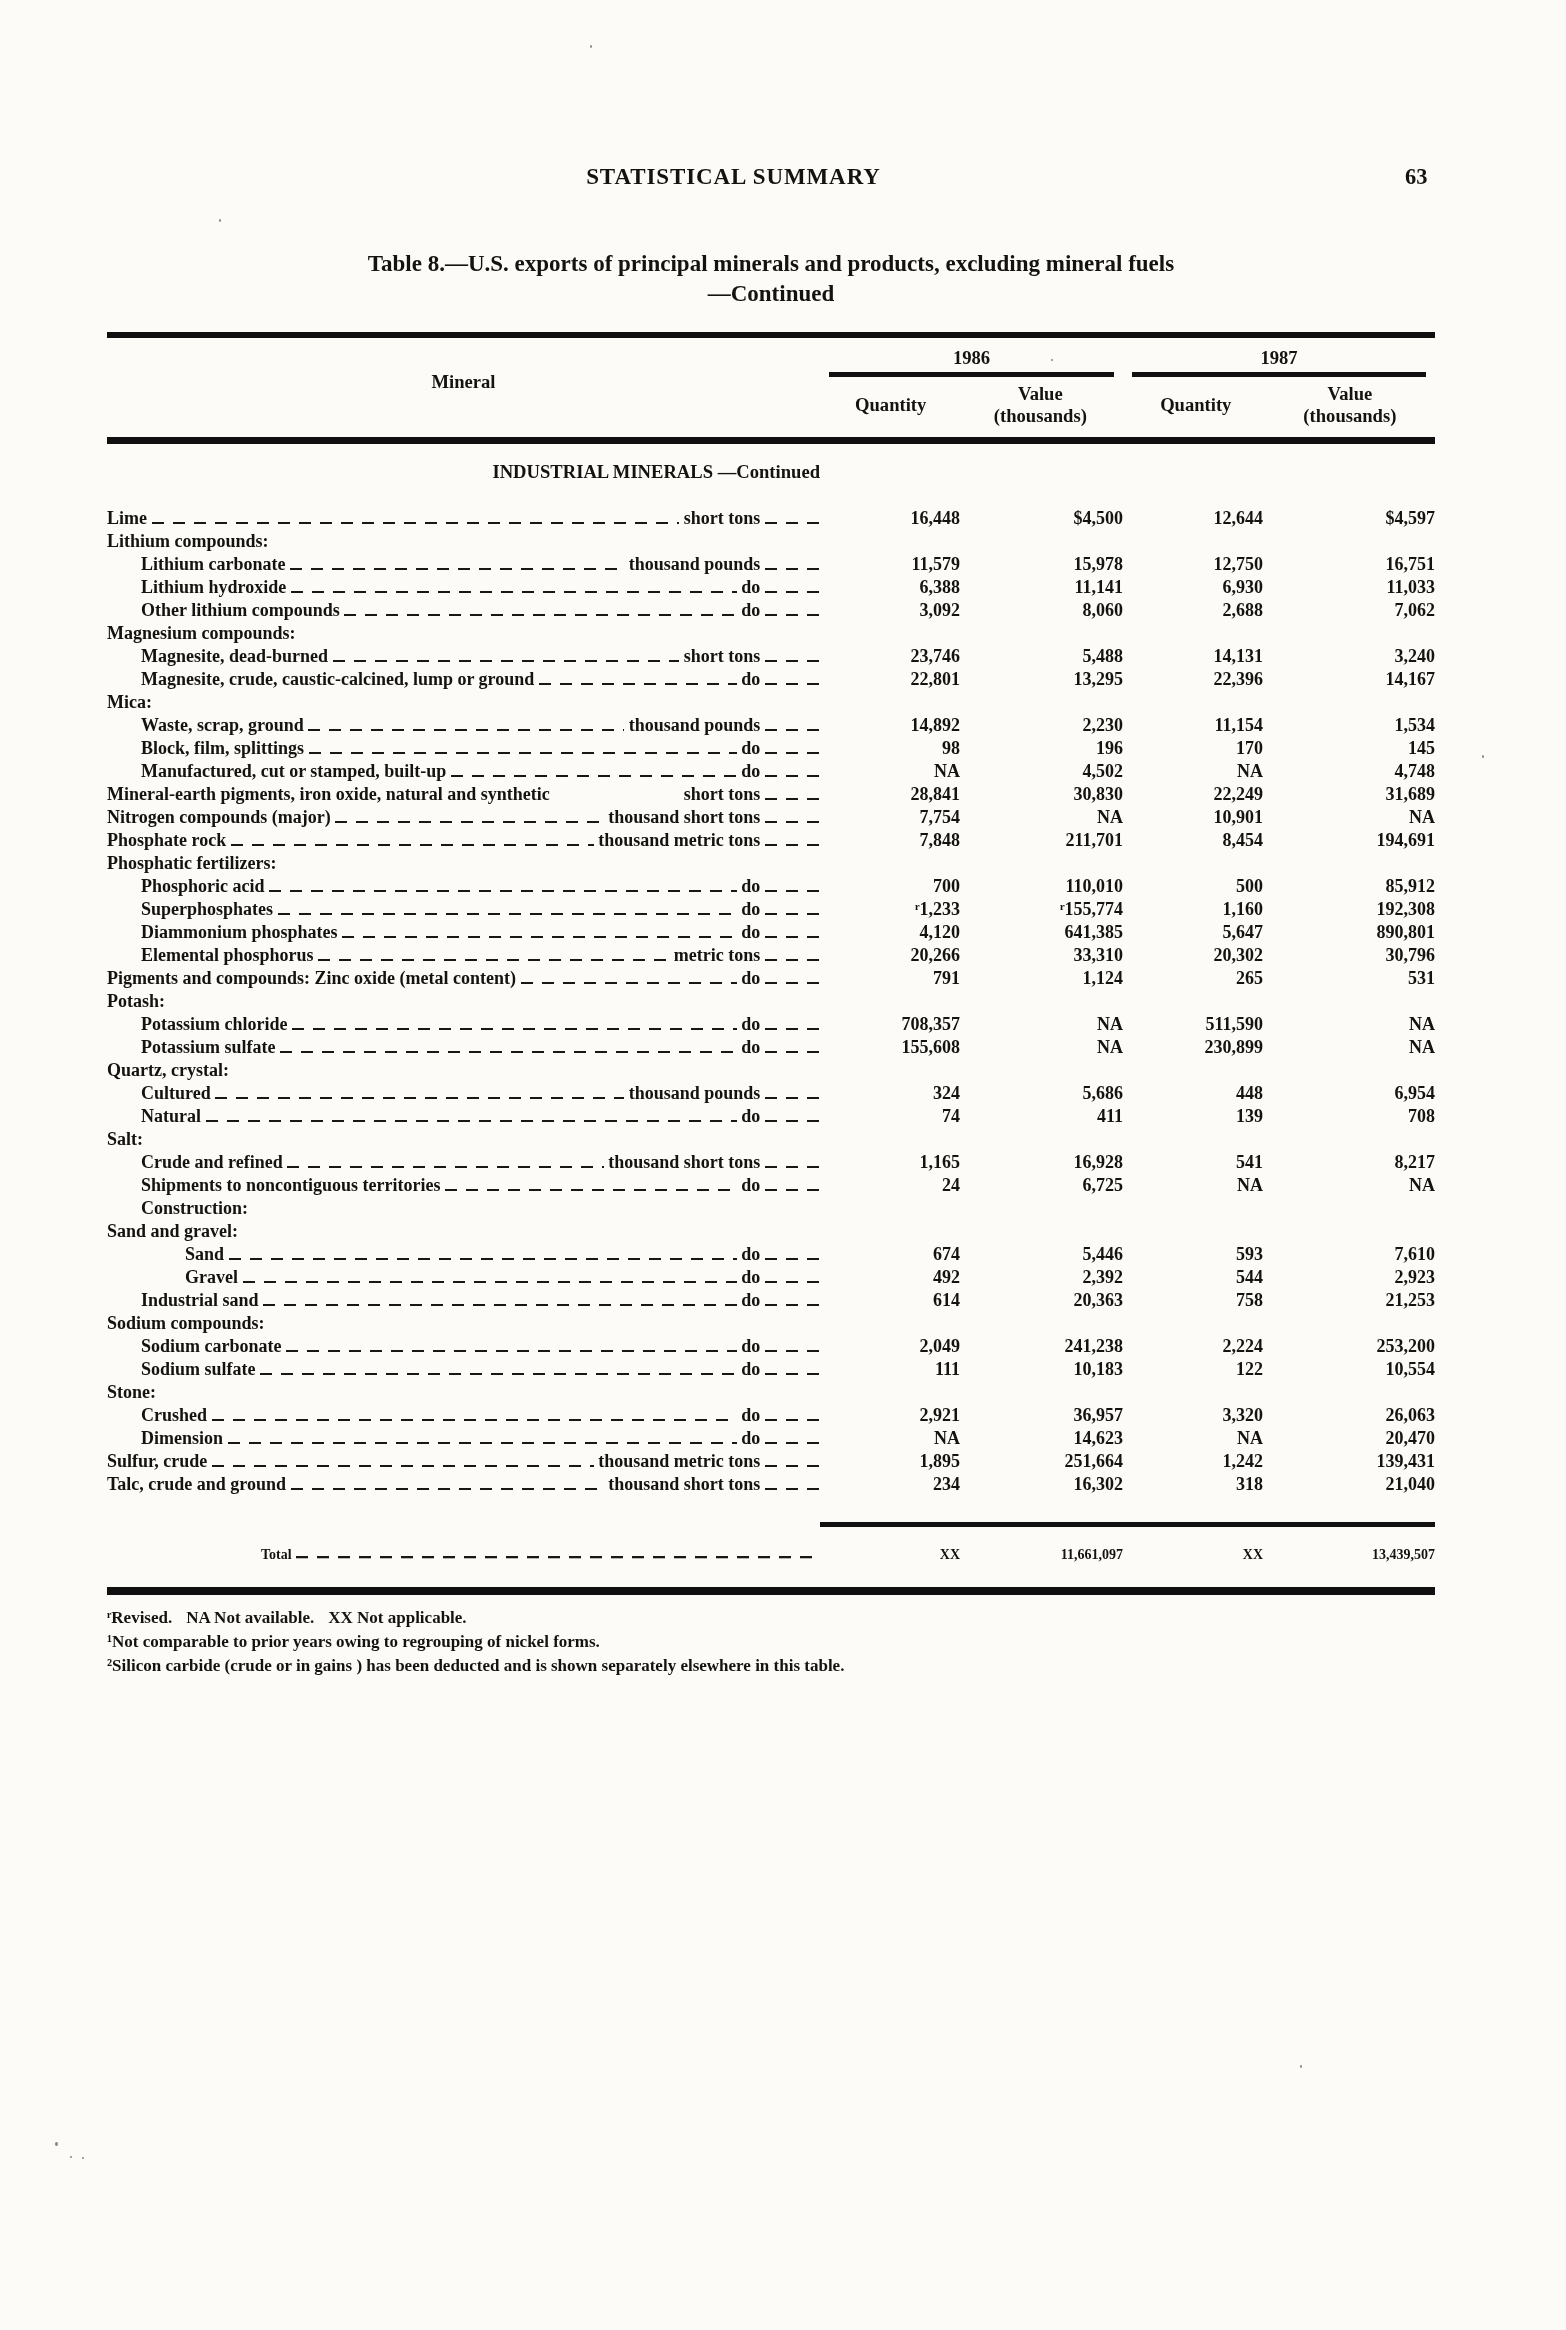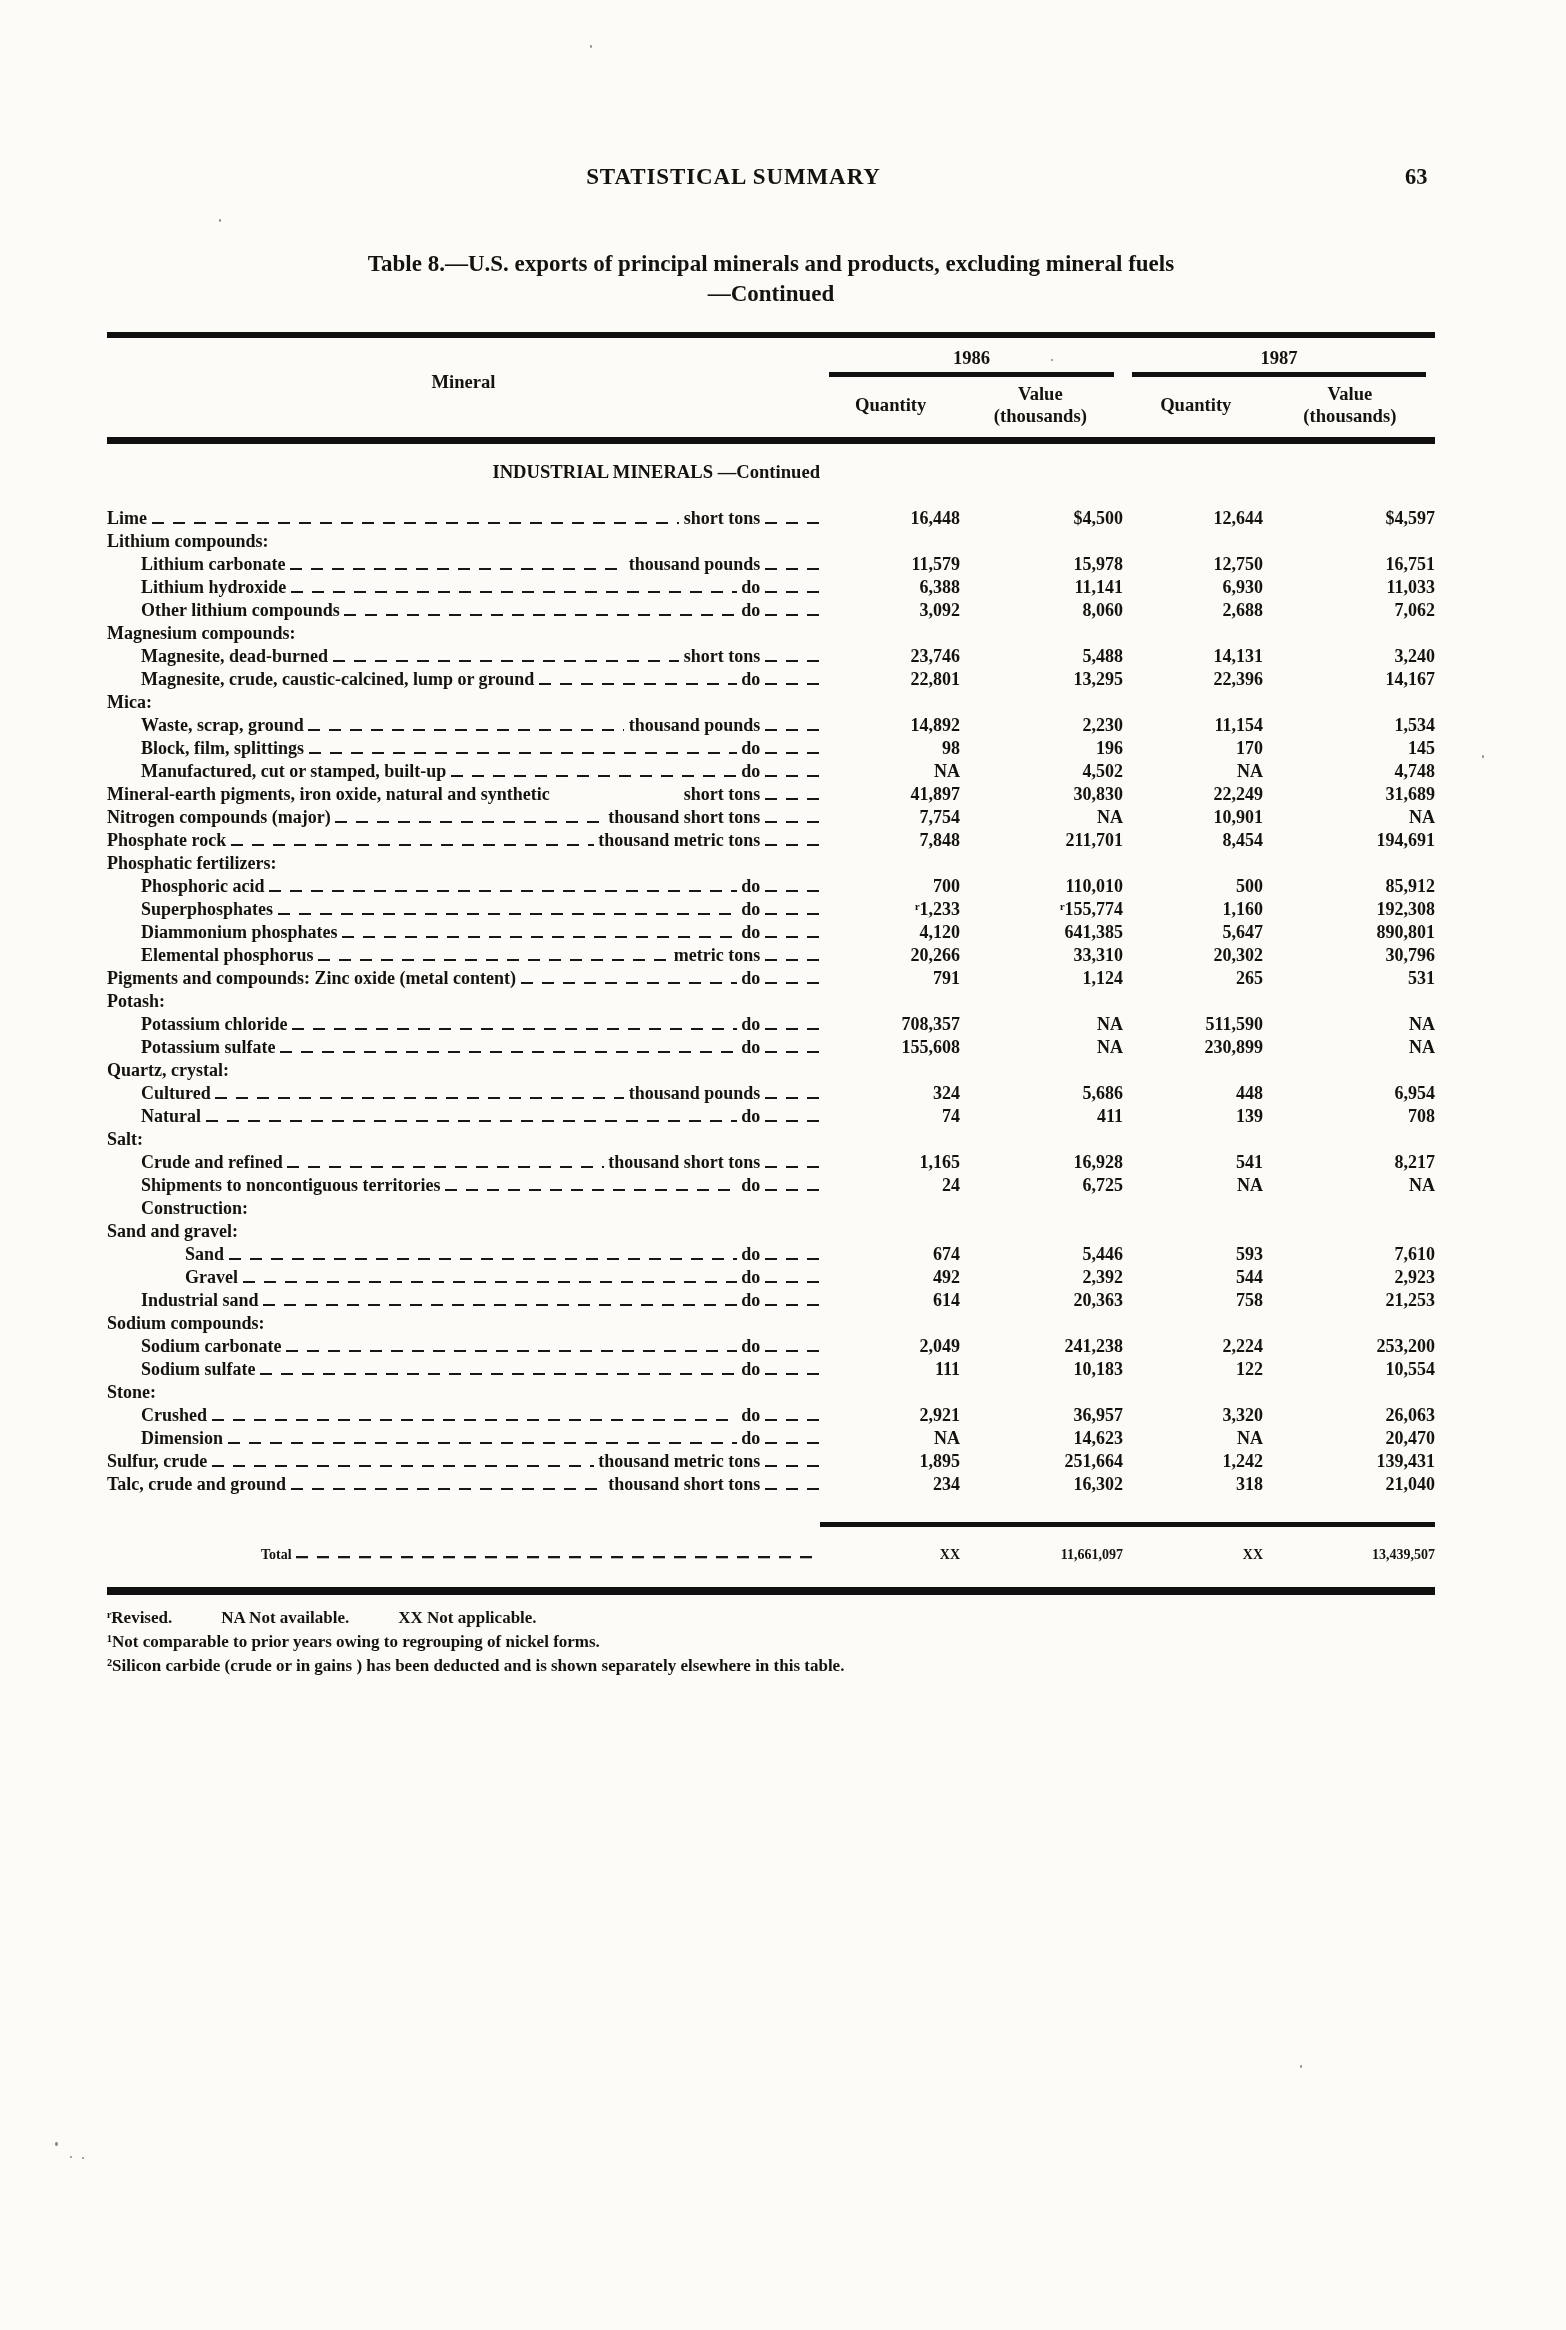--- a/index.html
+++ b/index.html
@@ -66,21 +66,21 @@
   .lline1{width:100%; line-height:23px;}
   .lline2{display:flex; width:100%; align-items:baseline; line-height:23px;}
   .spacer{flex:1;}
 
   .pretotal-rule{height:4.7px; background:#111; margin:26px 0 16px 713px;}
   .total-row{font-size:14px;}
   .total-row .tlabel{padding-left:154px;}
 
   
   .footnotes{margin-top:11.2px; font-size:17px; font-weight:bold; line-height:24px;}
-  .fn-legend{display:flex; gap:49px;}
+  .fn-legend{display:flex; gap:14px;}
 
   
   .speck{position:absolute; background:#2a2a2a; border-radius:50%; opacity:.55;}
 </style>
 </head>
 <body>
 
 <div class="page">
 
   <div class="content">
@@ -257,21 +257,21 @@
           </div>
           <div class="trow twrap">
             <div class="tcell tlabel ind0">
               <div class="lline1">Mineral-earth pigments, iron oxide, natural and synthetic</div>
               <div class="lline2">
                 <div class="spacer"></div>
                 <div class="unit">short tons</div>
                 <div class="leader trail"></div>
               </div>
             </div>
-            <div class="tcell tnum">41,897</div>
+            <div class="tcell tnum">28,841</div>
             <div class="tcell tnum">30,830</div>
             <div class="tcell tnum">22,249</div>
             <div class="tcell tnum">31,689</div>
           </div>
           <div class="trow">
             <div class="tcell tlabel ind0">
               <div class="ltext">Nitrogen compounds (major)</div>
               <div class="leader"></div>
               <div class="unit">thousand short tons</div>
               <div class="leader trail"></div>

